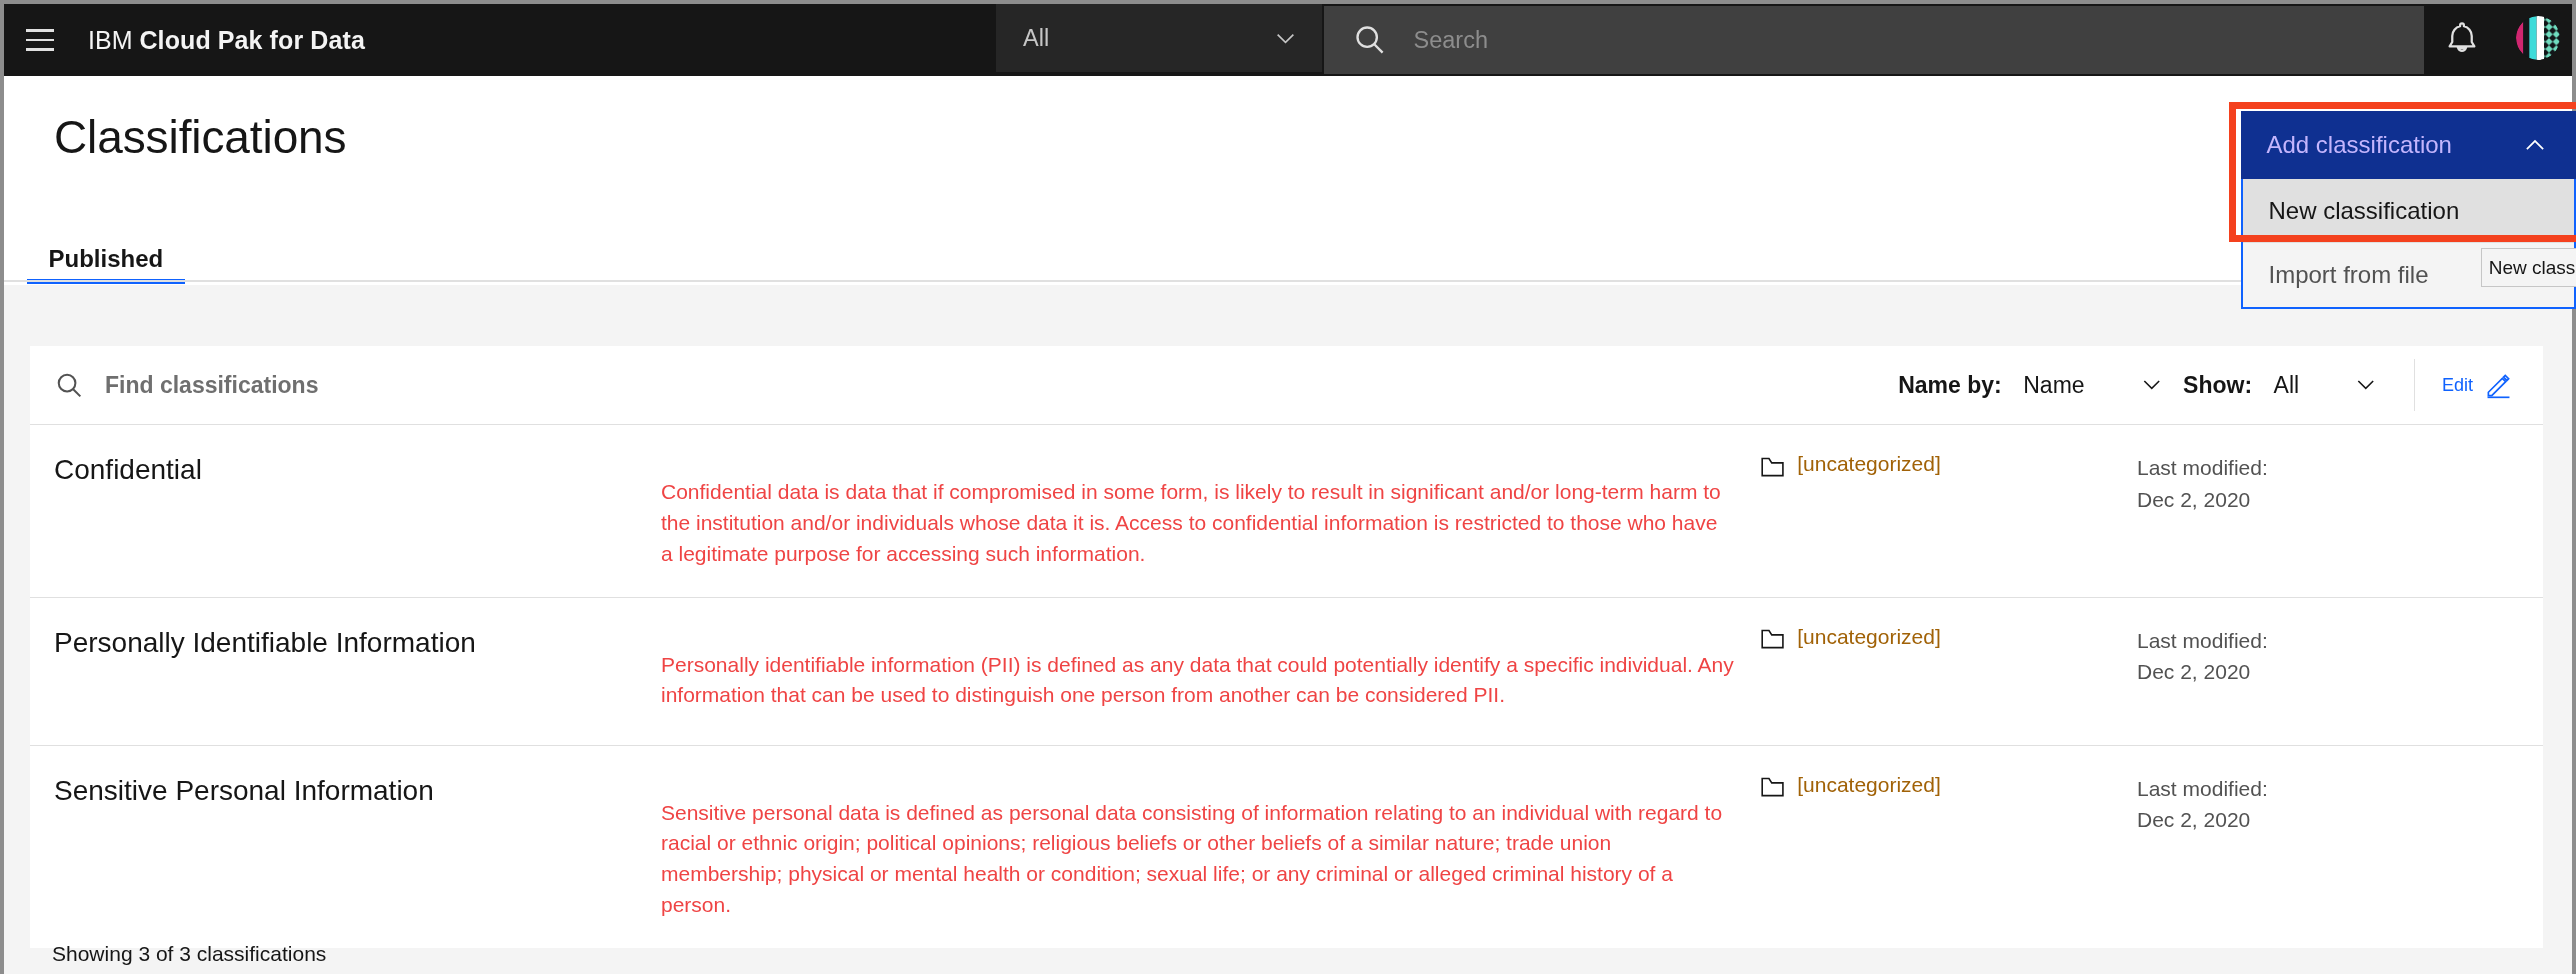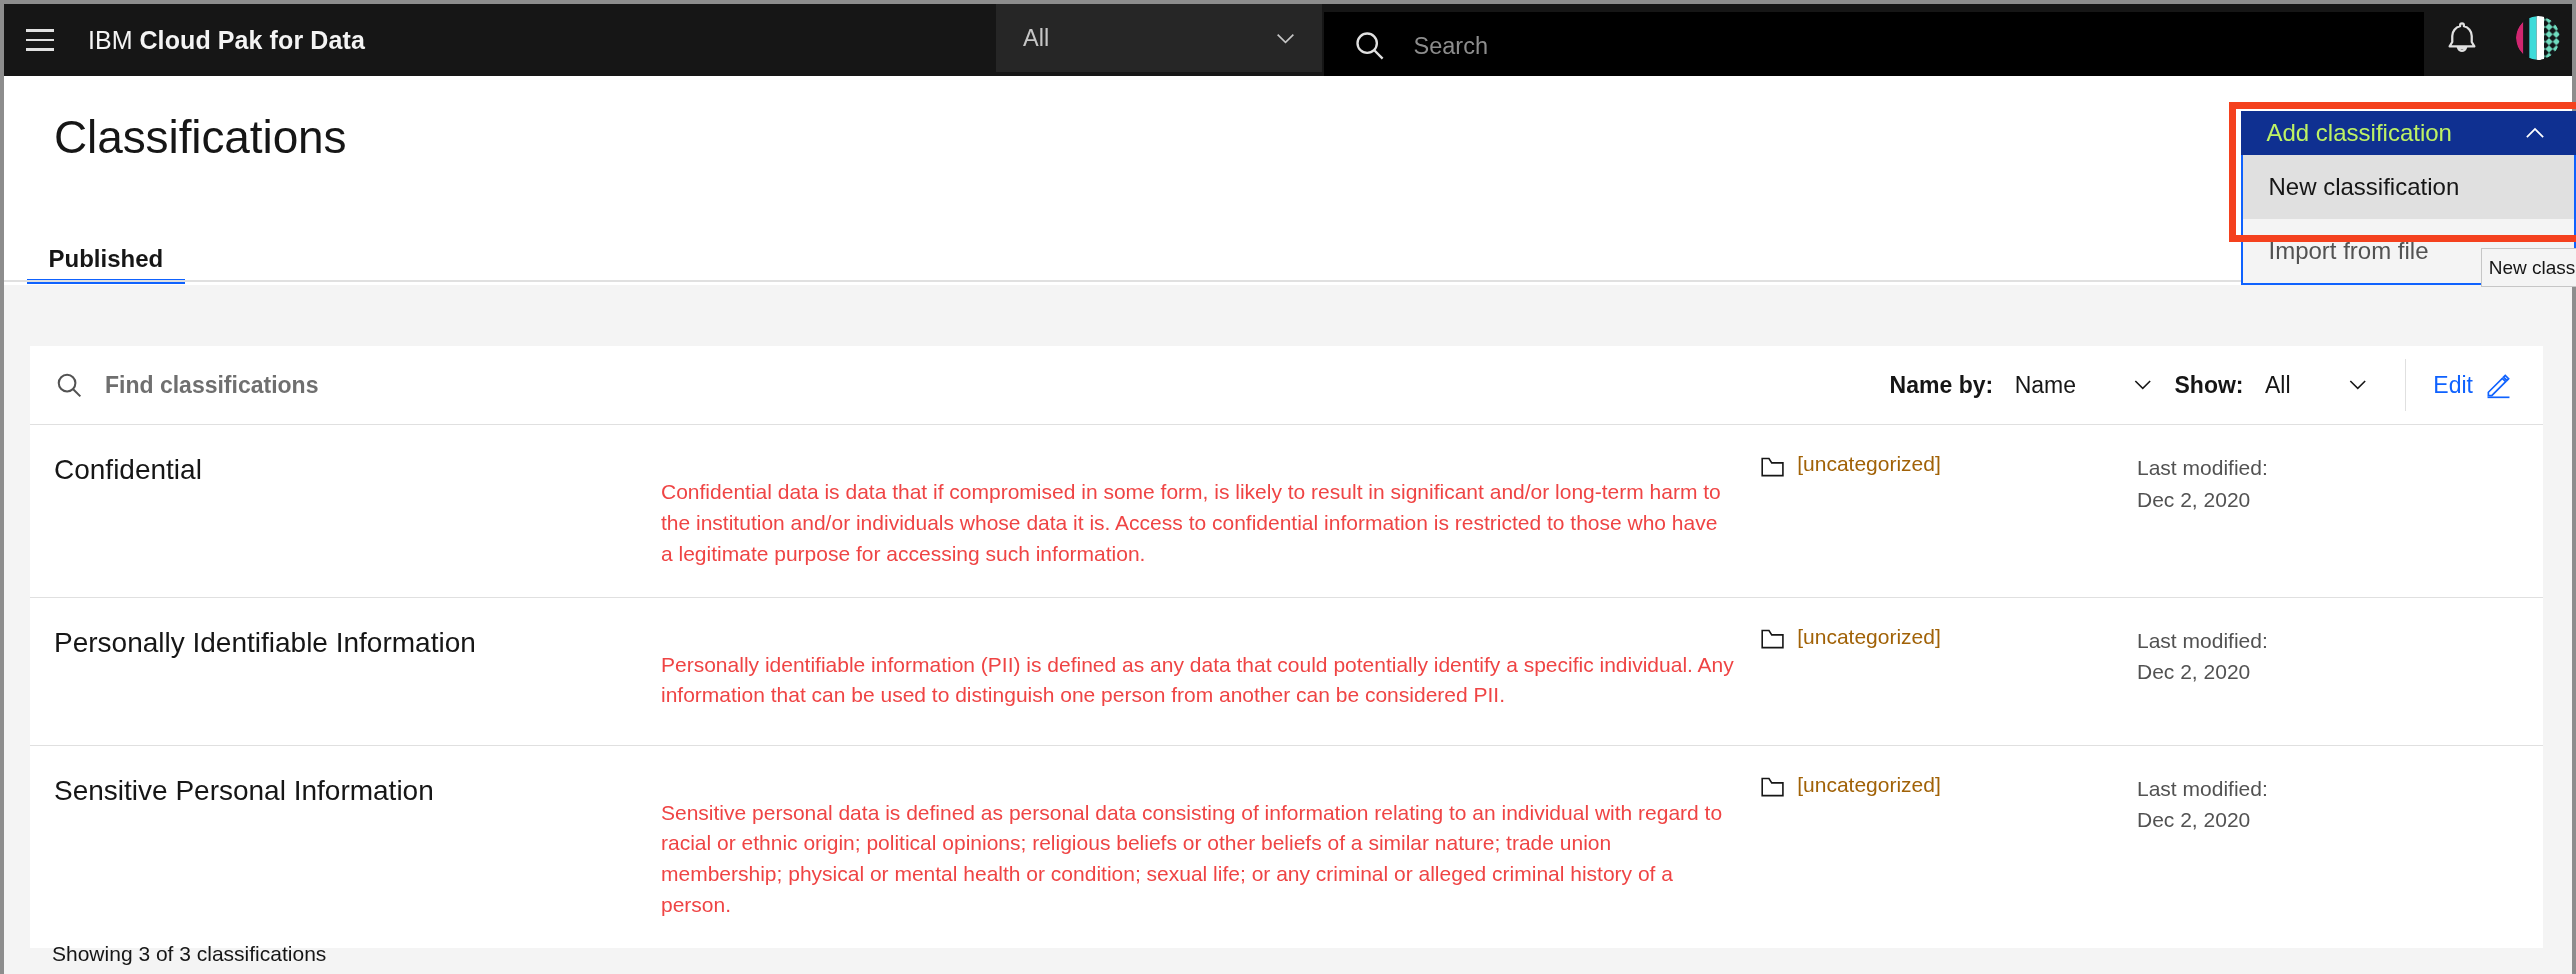--- a/index.html
+++ b/index.html
@@ -66,23 +66,23 @@
     position: absolute; left: 996px; top: 4px;
     width: 326px; height: 68px;
     background: #262626;
     display: flex; align-items: center;
     padding: 0 23px 0 27px;
   }
   .hdr-scope .lbl {
     font-size: 23.5px; color: #c6c6c6; flex: 1 1 auto;
   }
   .hdr-search {
-    position: absolute; left: 1324px; top: 12px;
+    position: absolute; left: 1324px; top: 6px;
     width: 1100px; height: 68px;
-    background: #000000;
+    background: #404040;
     display: flex; align-items: center;
     padding-left: 28px;
   }
   .hdr-search .sicon { width: 36px; height: 36px; flex: 0 0 auto; }
   .hdr-search .sinput {
     font-size: 23.5px; color: #8d8d8d; margin-left: 25.5px;
   }
   .hdr-bell {
     position: absolute; left: 2426px; top: 4px;
     width: 72px; height: 68px;
@@ -133,23 +133,23 @@
     position: absolute; left: 4px; top: 280px;
     width: 2568px; height: 2px; background: #e0e0e0;
   }
 
   
   .add-wrap {
     position: absolute; left: 2241px; top: 111px;
     width: 335px;
   }
   .add-btn {
-    width: 335px; height: 44px;
+    width: 335px; height: 68px;
     background: #0f3091;
-    color: #bef264;
+    color: #c4b5fd;
     display: flex; align-items: center;
     padding: 0 27px 0 25.5px;
     font-size: 24px;
     white-space: nowrap;
   }
   .add-btn .lbl { flex: 1 1 auto; }
   .menu {
     width: 335px;
     border: 2px solid #0f62fe;
     border-top: none;
@@ -218,21 +218,21 @@
   .tb-ctl .val {
     font-size: 23px; color: #161616; margin-left: 21.5px;
   }
   .tb-ctl .chev { margin-left: 54px; width: 25.5px; height: 25.5px; }
   .tb-divider {
     width: 1.3px; height: 52px; background: #e0e0e0;
     margin: 0 27px 0 16px; flex: 0 0 auto;
   }
   .tb-edit {
     display: flex; align-items: center;
-    font-size: 23px; color: #0f62fe;
+    font-size: 18px; color: #0f62fe;
     margin-right: 31px;
     white-space: nowrap;
   }
   .tb-edit .pencil { width: 27px; height: 27px; margin-left: 12px; }
 
   
   .row {
     display: flex;
     border-bottom: 1.3px solid #e0e0e0;
     padding: 27px 0 27px 0;

